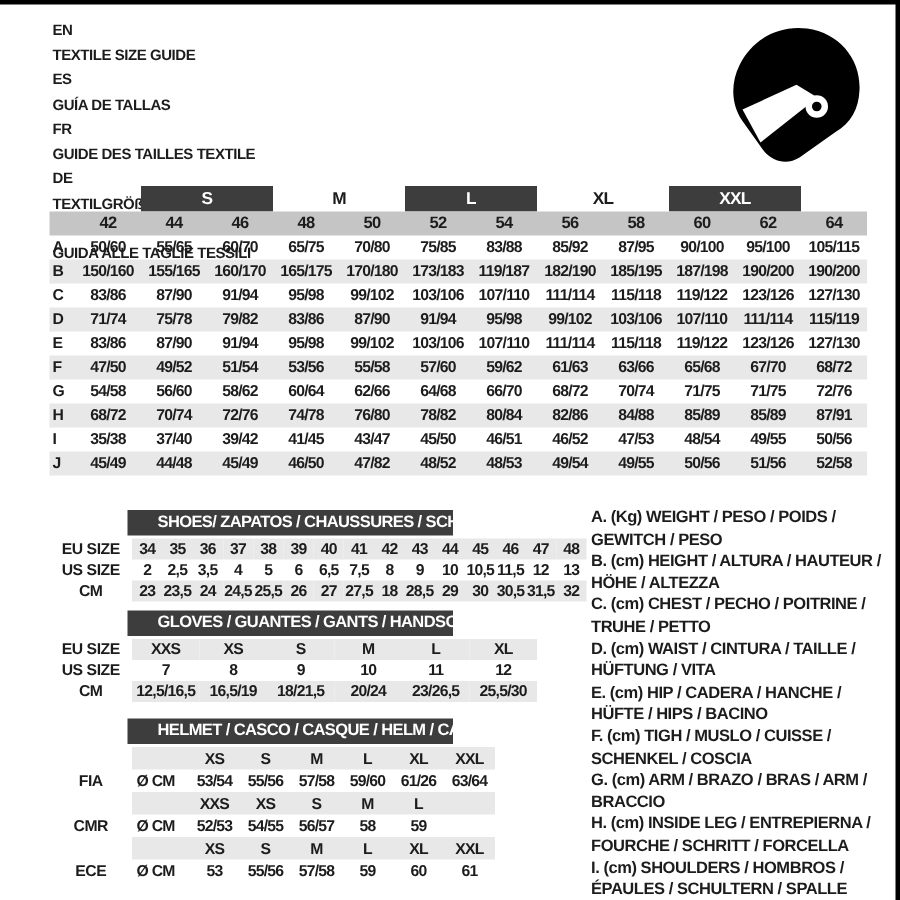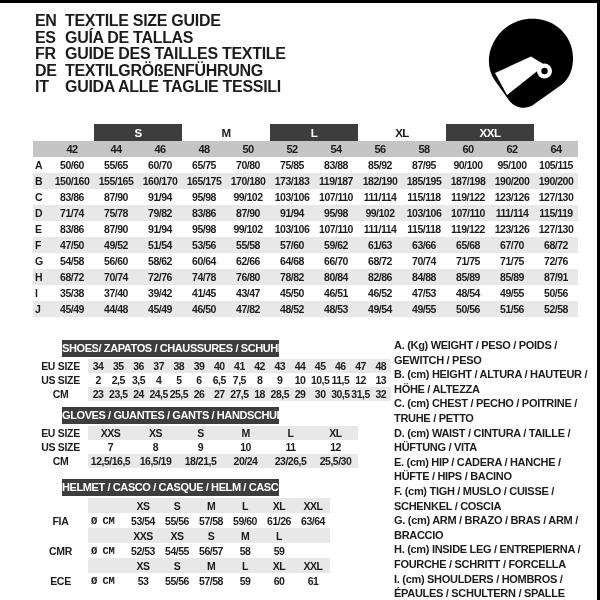--- a/index.html
+++ b/index.html
@@ -5,21 +5,21 @@
   * { margin:0; padding:0; box-sizing:border-box; }
   html,body { background:#ffffff; }
   .page {
     position:relative; width:600px; height:600px; background:#fff;
     font-family:"Liberation Sans", sans-serif; font-weight:bold;
     color:#1c1c1c; overflow:hidden;
     border-top:3px solid #000; border-right:3px solid #000;
   }
   
   .languages { position:absolute; left:35px; top:10px; }
-  .lang-row { display:flex; font-size:16px; line-height:16.5px; letter-spacing:-0.3px; }
+  .lang-row { display:flex; font-size:10px; line-height:16.5px; letter-spacing:-0.3px;flex-direction:column; }
   .lang-code { width:30px; }
   
   .helmet-wrap { position:absolute; right:16px; top:10px; width:100px; height:100px; }
   
   .main-table { position:absolute; left:33px; top:121px; }
   table { border-collapse:collapse; table-layout:fixed; }
   td { padding:0; white-space:nowrap; overflow:visible; }
   .main-table table { width:545px; }
   .main-table .c-lbl { width:17px; }
   .main-table td { text-align:center; font-size:10.5px; letter-spacing:-0.5px; height:16px; }
@@ -27,32 +27,32 @@
   .bandrow td { height:17px; font-size:11.5px; }
   .band.dark { background:#3d3d3d; color:#ffffff; }
   .numrow td { background:#c5c5c5; height:16px; font-size:11px; }
   .main-table tbody tr.stripe td { background:#e8e8e8; }
   
   .sec { position:absolute; left:33px; }
   .sec-shoes  { top:337px; }
   .sec-gloves { top:404px; }
   .sec-helmet { top:476px; }
   .sec-bar {
-    margin-left:29px; width:217px; height:17px; background:#3d3d3d; color:#fff;
-    font-size:11px; line-height:17px; padding-left:0; letter-spacing:-0.4px;
+    margin-left:52px; width:217px; height:17px; background:#3d3d3d; color:#fff;
+    font-size:11px; line-height:17px; padding-left:20px; letter-spacing:-0.4px;
     margin-bottom:2px; white-space:nowrap;
   }
   .sec td { text-align:center; font-size:10.5px; letter-spacing:-0.5px; height:14px; }
   .sec td.lbl { text-align:center; width:55px; font-size:10.5px; letter-spacing:-0.3px; }
   .sec tr.stripe td { background:#e8e8e8; }
   .sec tr.stripe td.lbl { background:transparent; }
   .sec-shoes table  { width:358px; }
   .sec-gloves table { width:325px; }
   .sec-helmet table { width:297px; }
-  .sec-helmet td.unit { width:38px; text-align:left; padding-left:3px;font-family:Liberation Mono, monospace; }
+  .sec-helmet td.unit { width:38px; text-align:left; padding-left:3px; }
   .sec-helmet td { height:15px; }
   
   .legend { position:absolute; left:394px; top:335px; width:197px; }
   .legend-item { font-size:11px; line-height:14.6px; letter-spacing:-0.3px; }
 </style>
 </head>
 <body>
 
 <div class="page">
 

